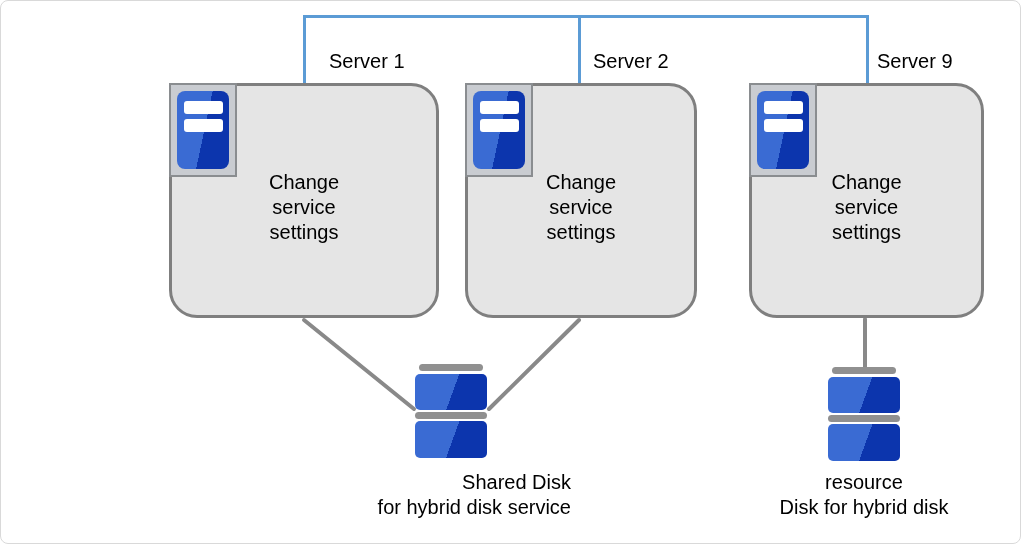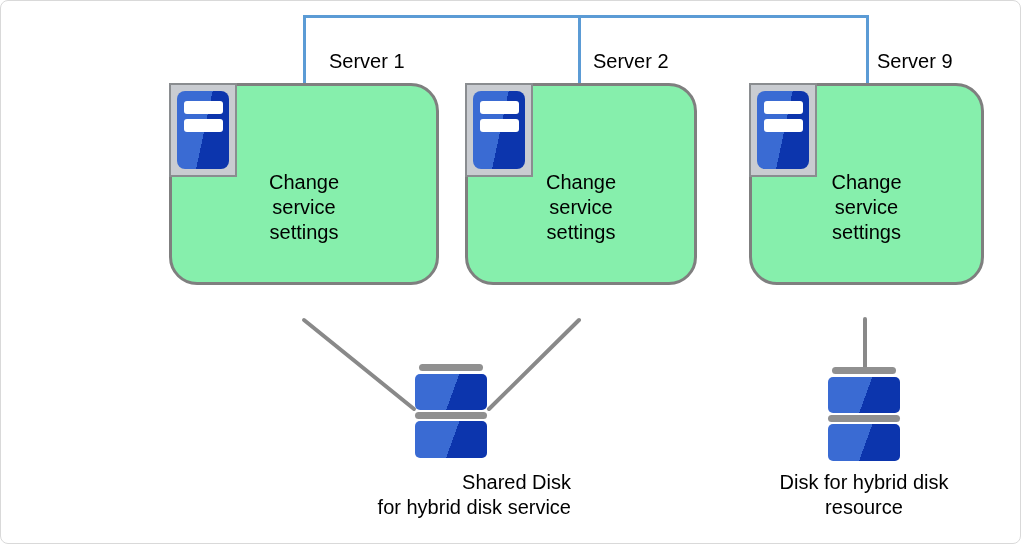--- a/index.html
+++ b/index.html
@@ -8,22 +8,22 @@
     position:relative;width:1021px;height:544px;box-sizing:border-box;
     background:#fff;border:1px solid var(--canvas-border,#d9d9d9);
     border-radius:8px;overflow:hidden;
   }
   
   .net-line{position:absolute;background:var(--network-blue,#5B9BD5);}
   
   .server-label{position:absolute;font-size:20px;line-height:25px;white-space:nowrap;}
   
   .server-box{
-    position:absolute;width:270px;height:202px;box-sizing:border-box;
-    background:#86efac;border:3px solid var(--box-border,#7F7F7F);border-radius:28px;
+    position:absolute;width:270px;height:235px;box-sizing:border-box;
+    background:#e5e5e5;border:3px solid var(--box-border,#7F7F7F);border-radius:28px;
   }
   .server-text{
     position:absolute;left:0;right:0;top:84px;text-align:center;
     font-size:20px;line-height:25px;
   }
   
   .server-icon{
     position:absolute;width:68px;height:94px;box-sizing:border-box;
     background:var(--icon-frame-fill,#C9CCD1);
     border:2px solid var(--icon-frame-border,#8A8D90);
@@ -129,17 +129,17 @@
     <div>for hybrid disk service</div>
   </div>
 
   <div class="disk-icon" style="left:827px;top:366px;">
     <div class="disk-cap"></div>
     <div class="disk-platter platter-1"></div>
     <div class="disk-mid"></div>
     <div class="disk-platter platter-2"></div>
   </div>
   <div class="disk-label" style="left:743px;top:469px;">
+    <div>resource</div>
     <div>Disk for hybrid disk</div>
-    <div>resource</div>
   </div>
 
 </div>
 
 </body></html>

